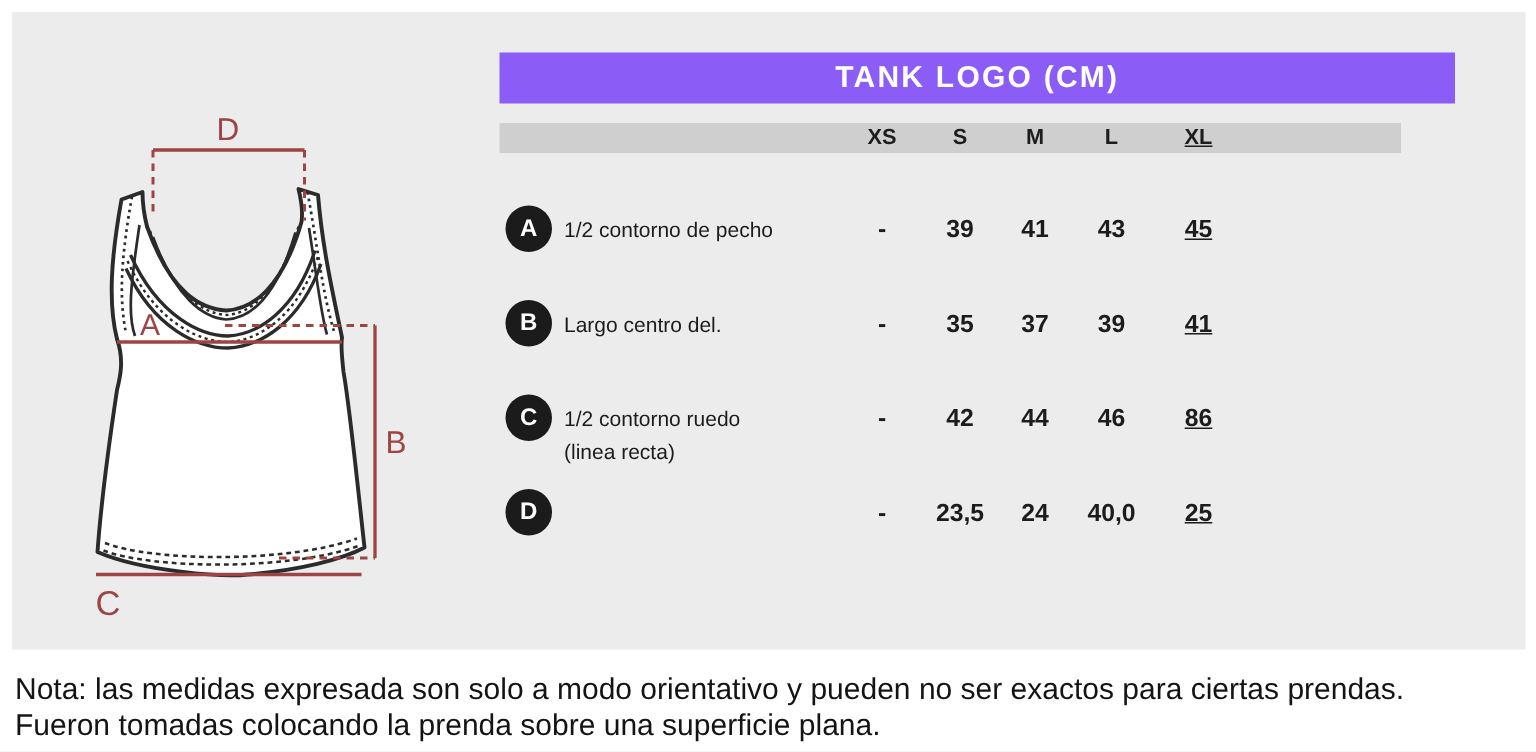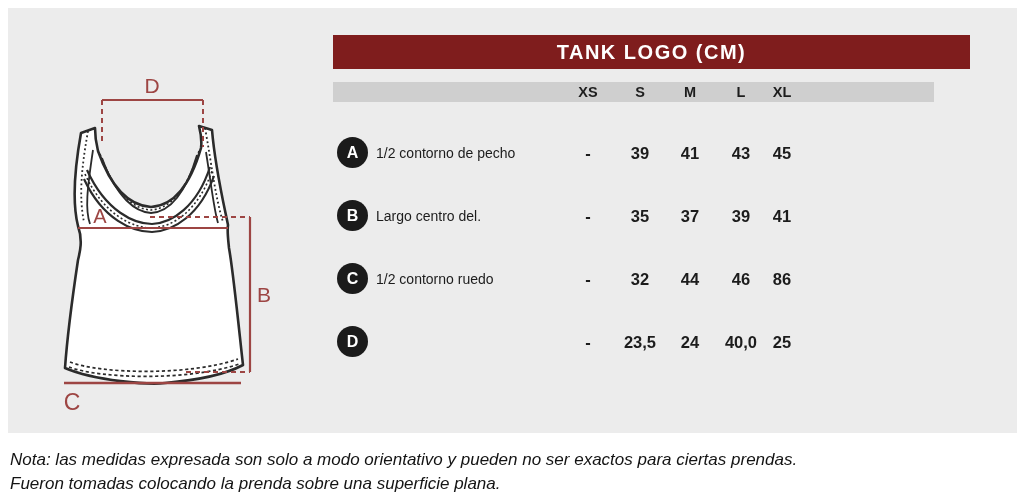--- a/index.html
+++ b/index.html
@@ -13,21 +13,21 @@
   .page{position:absolute;left:0;top:0;width:1024px;height:501px;overflow:hidden;}
   .panel{
     position:absolute;left:8px;top:8px;width:1009px;height:425px;
     background:#ececec;
   }
   
   .diagram{position:absolute;left:0;top:0;width:330px;height:440px;}
   
   .title-bar{
     position:absolute;left:333px;top:35px;width:637px;height:34px;
-    background:#7f1d1d;display:flex;align-items:center;justify-content:center;
+    background:#8b5cf6;display:flex;align-items:center;justify-content:center;
   }
   .title-bar span{
     color:#ffffff;font-size:20px;font-weight:bold;letter-spacing:1.5px;
   }
   .size-bar{
     position:absolute;left:333px;top:82px;width:601px;height:20px;
     background:#cfcfcf;
   }
   .size-bar .size{
     position:absolute;top:0;width:60px;height:20px;line-height:20px;
@@ -45,27 +45,27 @@
   .rlabel{
     position:absolute;left:43px;top:0;width:180px;
     font-size:14px;color:#1c1c1c;line-height:22px;
   }
   .rlabel span{display:block;}
   .val{
     position:absolute;top:0;width:60px;height:22px;line-height:22px;
     text-align:center;font-size:16.5px;font-weight:600;color:#1c1c1c;
   }
   
-  .c0{left:225px;} .c1{left:277px;} .c2{left:327px;} .c3{left:378px;} .c4{left:419px;}
+  .c0{left:225px;} .c1{left:277px;} .c2{left:327px;} .c3{left:378px;} .c4{left:436px;text-decoration:underline;}
   
   .row-a{top:142px;} .row-b{top:205px;} .row-c{top:268px;} .row-d{top:331px;}
   
   .note{
     position:absolute;left:10px;top:448px;width:1000px;
-    font-size:17px;line-height:24px;color:#141414;font-style:italic;
+    font-size:20px;line-height:24px;color:#141414;
   }
 </style>
 </head>
 <body>
 
 <div class="page">
 
   <div class="panel"></div>
 
   <svg class="diagram" viewBox="0 0 330 440" xmlns="http://www.w3.org/2000/svg">
@@ -154,23 +154,24 @@
     <span class="val c1">35</span>
     <span class="val c2">37</span>
     <span class="val c3">39</span>
     <span class="val c4">41</span>
   </div>
 
   <div class="trow row-c">
     <div class="badge">C</div>
     <div class="rlabel">
       <span>1/2 contorno ruedo</span>
+      <span>(linea recta)</span>
     </div>
     <span class="val c0">-</span>
-    <span class="val c1">32</span>
+    <span class="val c1">42</span>
     <span class="val c2">44</span>
     <span class="val c3">46</span>
     <span class="val c4">86</span>
   </div>
 
   <div class="trow row-d">
     <div class="badge">D</div>
     <span class="val c0">-</span>
     <span class="val c1">23,5</span>
     <span class="val c2">24</span>

